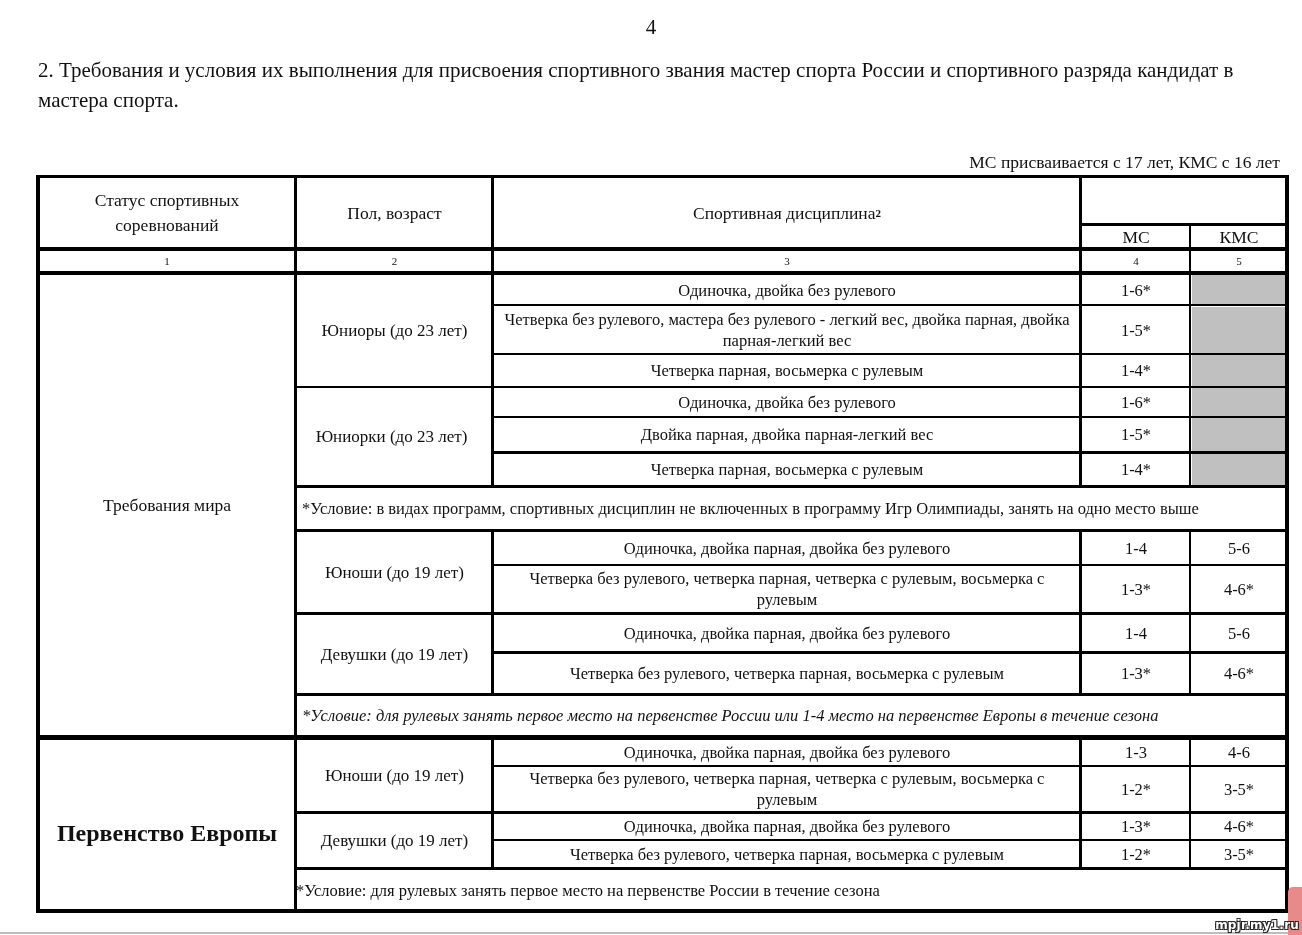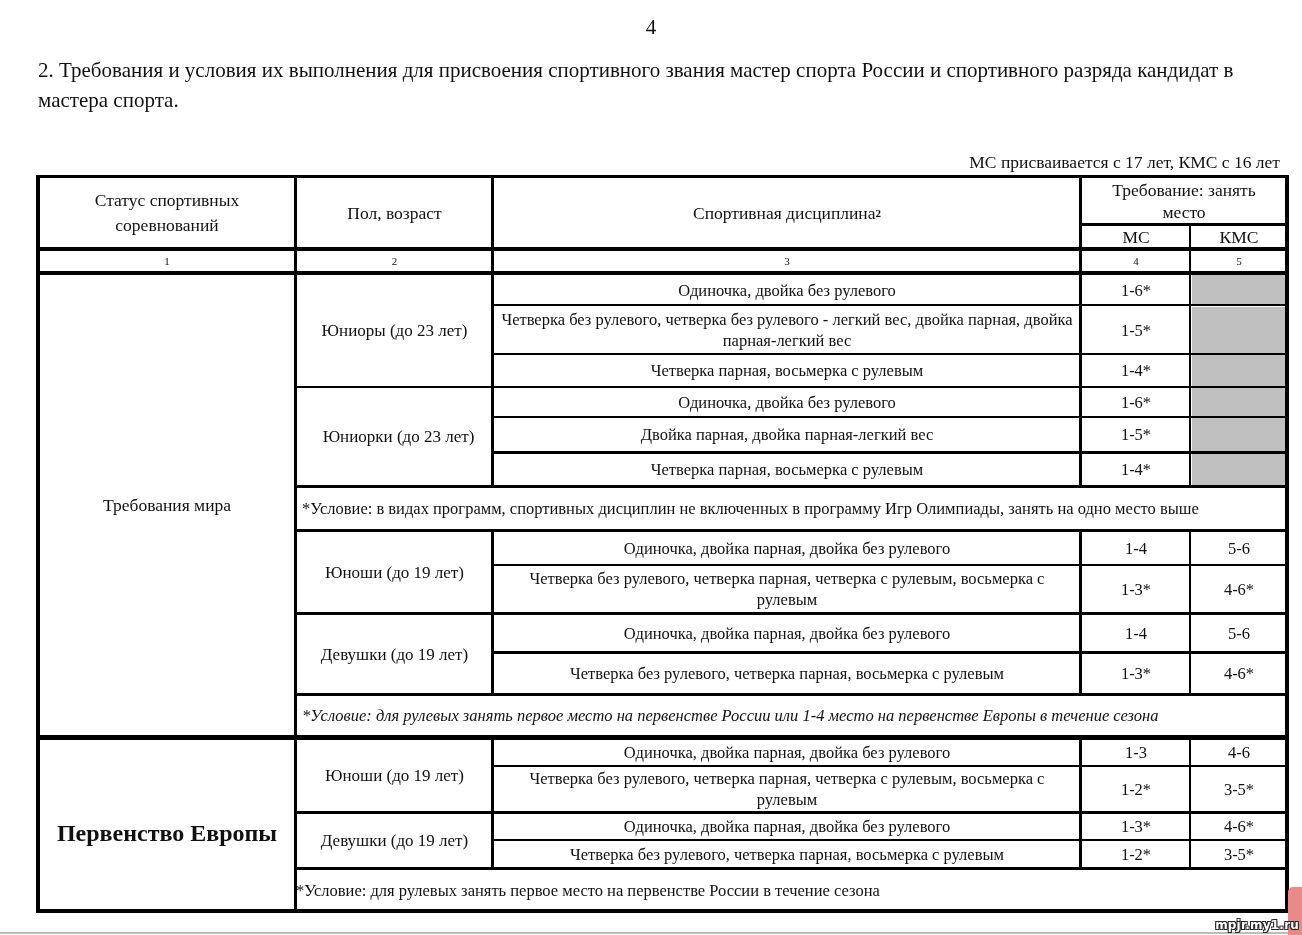--- a/index.html
+++ b/index.html
@@ -31,46 +31,45 @@
 <div class="abs note">МС присваивается с 17 лет, КМС с 16 лет</div>
 
 <div class="abs" style="left:0;top:0;width:1302px;height:666px;margin-left:6px;">
 
   <div class="cell head" style="left:33px;top:178px;width:256px;height:70px;padding:0 40px;">Статус спортивных соревнований</div>
   <div class="cell head" style="left:291px;top:178px;width:195px;height:70px;">Пол, возраст</div>
   <div class="cell head" style="left:488px;top:178px;width:586px;height:70px;">
     <span>Спортивная дисциплина</span>
       <sup>2</sup>
   </div>
-  <div class="cell head" style="left:1076px;top:178px;width:204px;height:46px;padding:0 30px;line-height:22px;">Требование: занять место</div>
   <div class="cell head" style="left:1076px;top:226px;width:108px;height:22px;">МС</div>
   <div class="cell head" style="left:1186px;top:226px;width:94px;height:22px;">КМС</div>
 
   <div class="cell small" style="left:33px;top:251px;width:256px;height:21px;">1</div>
   <div class="cell small" style="left:291px;top:251px;width:195px;height:21px;">2</div>
   <div class="cell small" style="left:488px;top:251px;width:586px;height:21px;">3</div>
   <div class="cell small" style="left:1076px;top:251px;width:108px;height:21px;">4</div>
   <div class="cell small" style="left:1186px;top:251px;width:94px;height:21px;">5</div>
 
   <div class="cell" style="left:33px;top:275px;width:256px;height:460px;font-size:17.5px;">Требования мира</div>
 
   <div class="cell" style="left:291px;top:275px;width:195px;height:111px;font-size:17px;">Юниоры (до 23 лет)</div>
   <div class="cell" style="left:488px;top:275px;width:586px;height:30px;">Одиночка,  двойка без рулевого</div>
   <div class="cell" style="left:1076px;top:275px;width:108px;height:30px;">1-6*</div>
   <div class="cell gray" style="left:1186px;top:275px;width:94px;height:30px;"></div>
 
-  <div class="cell" style="left:488px;top:307px;width:586px;height:46px;">Четверка без рулевого,  четверка без рулевого - легкий вес, двойка парная, двойка парная-легкий вес</div>
+  <div class="cell" style="left:488px;top:307px;width:586px;height:46px;">Четверка без рулевого,  мастера без рулевого - легкий вес, двойка парная, двойка парная-легкий вес</div>
   <div class="cell" style="left:1076px;top:307px;width:108px;height:46px;">1-5*</div>
   <div class="cell gray" style="left:1186px;top:307px;width:94px;height:46px;"></div>
 
   <div class="cell" style="left:488px;top:355px;width:586px;height:31px;">Четверка парная, восьмерка с рулевым</div>
   <div class="cell" style="left:1076px;top:355px;width:108px;height:31px;">1-4*</div>
   <div class="cell gray" style="left:1186px;top:355px;width:94px;height:31px;"></div>
 
-  <div class="cell" style="left:295px;top:388px;width:195px;height:97px;font-size:17px;">Юниорки (до 23 лет)</div>
+  <div class="cell" style="left:288px;top:388px;width:195px;height:97px;font-size:17px;">Юниорки (до 23 лет)</div>
   <div class="cell" style="left:488px;top:388px;width:586px;height:28px;">Одиночка, двойка без рулевого</div>
   <div class="cell" style="left:1076px;top:388px;width:108px;height:28px;">1-6*</div>
   <div class="cell gray" style="left:1186px;top:388px;width:94px;height:28px;"></div>
 
   <div class="cell" style="left:488px;top:418px;width:586px;height:33px;">Двойка парная, двойка парная-легкий вес</div>
   <div class="cell" style="left:1076px;top:418px;width:108px;height:33px;">1-5*</div>
   <div class="cell gray" style="left:1186px;top:418px;width:94px;height:33px;"></div>
 
   <div class="cell" style="left:488px;top:453px;width:586px;height:32px;">Четверка парная, восьмерка с рулевым</div>
   <div class="cell" style="left:1076px;top:453px;width:108px;height:32px;">1-4*</div>

